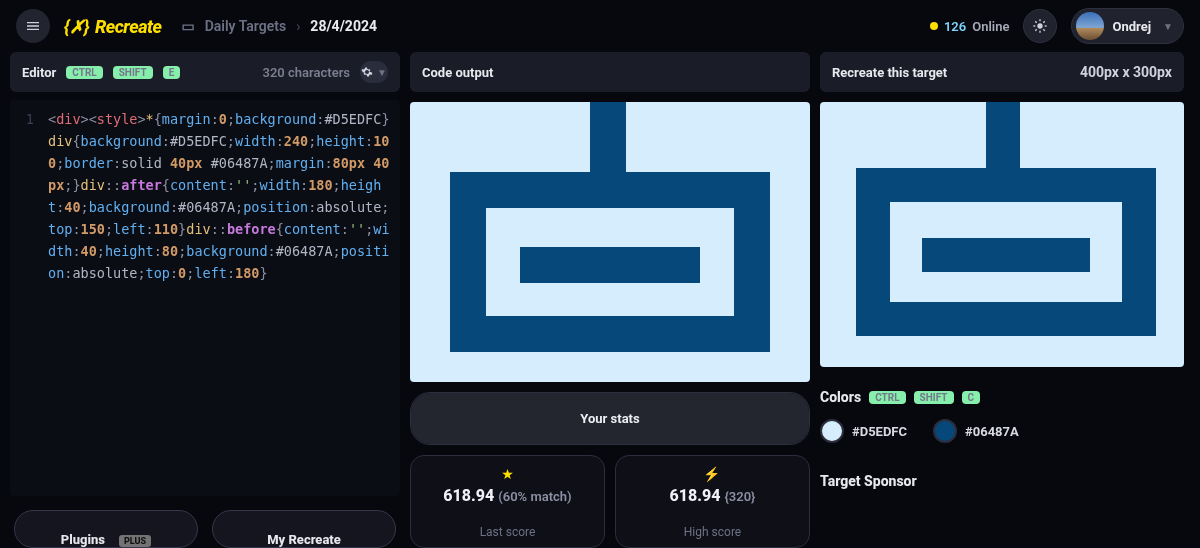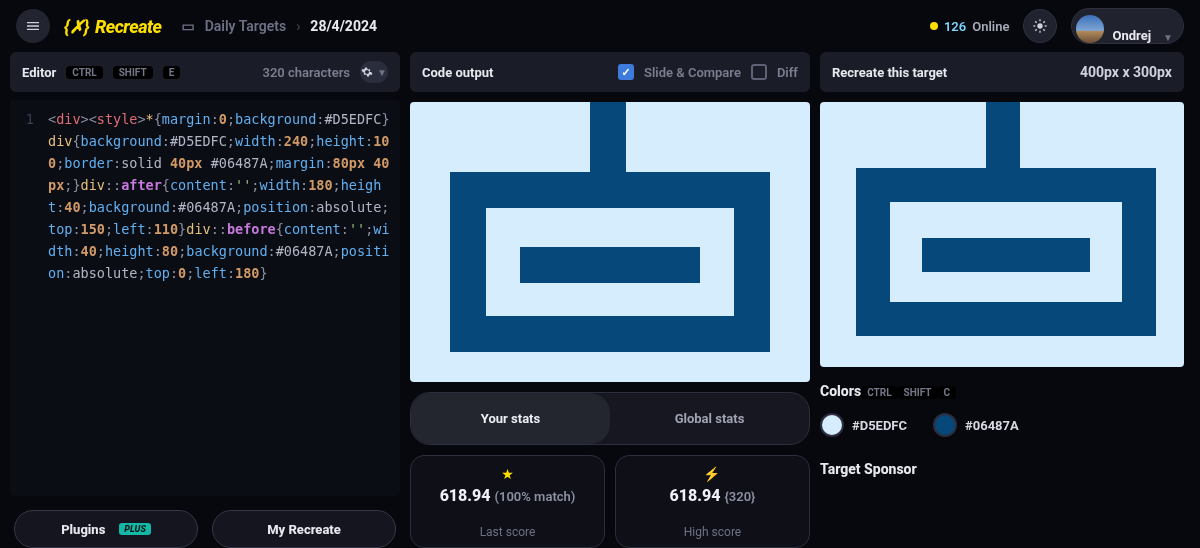--- a/index.html
+++ b/index.html
@@ -50,21 +50,21 @@
 .online .dot { width: 8px; height: 8px; border-radius: 50%; background: #ffdf00; }
 .online .count { color: #7dd3fc; text-align: right; }
 .themebtn {
   width: 34px; height: 34px; border-radius: 50%;
   background: #20222d; border: 1px solid #2e3040;
   display: flex; align-items: center; justify-content: center; cursor: pointer;
 }
 .userpill {
   height: 36px; border-radius: 18px;
   background: #20222d; border: 1px solid #2e3040;
-  display: flex; align-items: flex-end; gap: 8px;
+  display: flex; align-items: center; gap: 8px;
   padding: 0 10px 0 4px; cursor: pointer;
   font-weight: 700; color: #e9eaf0;
 }
 .avatar {
   width: 28px; height: 28px; border-radius: 50%;
   background: linear-gradient(180deg,#3b6fb8 0%,#7da5d4 55%,#b08a5a 58%,#6a4f36 100%);
 }
 
 
 .main {
@@ -76,21 +76,21 @@
 }
 .panel-head {
   height: 40px;
   background: #1a1c27;
   border-radius: 6px;
   display: flex; align-items: center;
   padding: 0 12px; gap: 10px;
   font-weight: 700; color: #e8e9ef;
 }
 .kbd {
-  background: #000000;
+  background: #86efac;
   color: #74778a;
   border-radius: 4px;
   padding: 1px 6px;
   font-size: 10px;
   font-weight: 700;
 }
 .head-right { margin-left: auto; display: flex; align-items: center; gap: 10px; color: #7b7e90; font-weight: 600; font-size: 13px;}
 .gear {
   width: 28px; height: 22px; border-radius: 12px;
   background: #2a2d3c;
@@ -126,27 +126,27 @@
 .t-pseudo { color: #c678dd; font-weight: 600; }
 .t-str  { color: #98c379; }
 
 .bottom-btns {
   display: flex; gap: 14px; padding: 6px 4px 0 4px;
 }
 .pillbtn {
   flex: 1; height: 38px; border-radius: 20px;
   border: 1px solid #343749;
   background: #14151e;
-  display: flex; align-items: center; justify-content: center; gap: 14px;
+  display: flex; align-items: flex-end; justify-content: center; gap: 14px;
   font-weight: 800; color: #e7e8ee; cursor: pointer;
 }
 .plusbadge {
-  background: #14b8a6; color: #121212;
+  background: #737373; color: #121212;
   font-size: 9px; font-weight: 800;
-  padding: 1px 5px; border-radius: 3px; font-style: italic;
+  padding: 1px 5px; border-radius: 3px;
 }
 
 
 .out-col { display: flex; flex-direction: column; gap: 10px; justify-content: space-between; }
 .checkbox {
   width: 16px; height: 16px; border-radius: 3px;
   border: 2px solid #5e6177;
   display: inline-flex; align-items: center; justify-content: center;
   cursor: pointer;
 }
@@ -201,23 +201,23 @@
   background: #0e0f17;
 }
 .stat-card .ic { font-size: 14px; margin-bottom: 4px;}
 .stat-card .val { font-size: 16px; font-weight: 800; color: #f0f1f6; }
 .stat-card .val .sub { color: #8c90a3; font-weight: 600; font-size: 13px; }
 .stat-card .lbl { font-size: 12px; color: #6d7185; margin-top: 20px; }
 
 
 .target-col { display: flex; flex-direction: column; gap: 10px; padding-right: 6px; }
 .section-title {
-  display: flex; align-items: flex-end; 
+  display: flex; align-items: center; gap: 8px;
   font-weight: 800; color: #e7e8ee; font-size: 14px;
-  margin-top: 6px;
+  margin-top: 12px;
 }
 .swatches { display: flex; gap: 26px; padding: 4px 0 8px; }
 .swatch { display: flex; align-items: center; gap: 8px; cursor: pointer; }
 .sw-color {
   width: 24px; height: 24px; border-radius: 50%;
   border: 2px solid #2c2e3d;
 }
 .sw-label { font-weight: 700; color: #d8dae3; }
 .dim { margin-left: auto; font-weight: 700; color: #d0d2de; font-size: 14px; }
 .chev { color: #6d7185; font-size: 10px; margin-left: 4px;}
@@ -300,40 +300,33 @@
       </div>
       <div class="pillbtn">
         <span>My Recreate</span>
       </div>
     </div>
   </div>
 
   <div class="out-col">
     <div class="panel-head">
       <span>Code output</span>
-      <div class="head-right">
-        <span class="checkbox checked"></span>
-        <span>Slide &amp; Compare</span>
-        <span class="checkbox"></span>
-        <span>Diff</span>
-      </div>
     </div>
     <div class="preview">
       <div class="stem"></div>
         <div class="frame"></div>
         <div class="bar"></div>
     </div>
     <div class="stats-tabs">
       <div class="tab active">Your stats</div>
-      <div class="tab">Global stats</div>
     </div>
     <div class="stat-cards">
       <div class="stat-card">
         <div class="ic" style="color:#ffdf00">★</div>
-        <div class="val"><span>618.94</span> <span class="sub">(100% match)</span></div>
+        <div class="val"><span>618.94</span> <span class="sub">(60% match)</span></div>
         <div class="lbl">Last score</div>
       </div>
       <div class="stat-card">
         <div class="ic" style="color:#ff9b2b">⚡</div>
         <div class="val"><span>618.94</span> <span class="sub">{320}</span></div>
         <div class="lbl">High score</div>
       </div>
     </div>
   </div>
 

